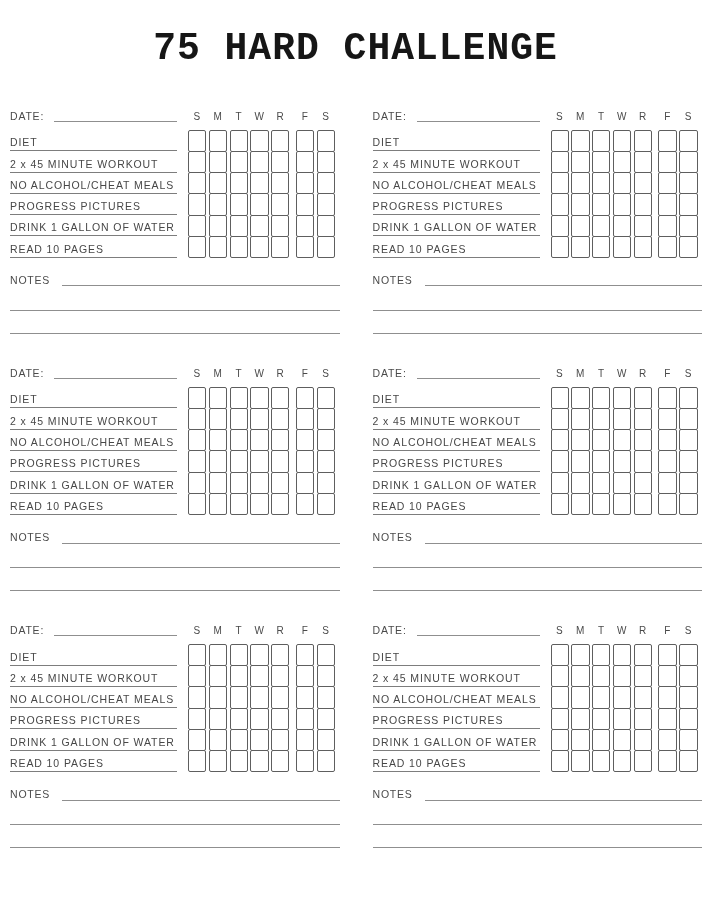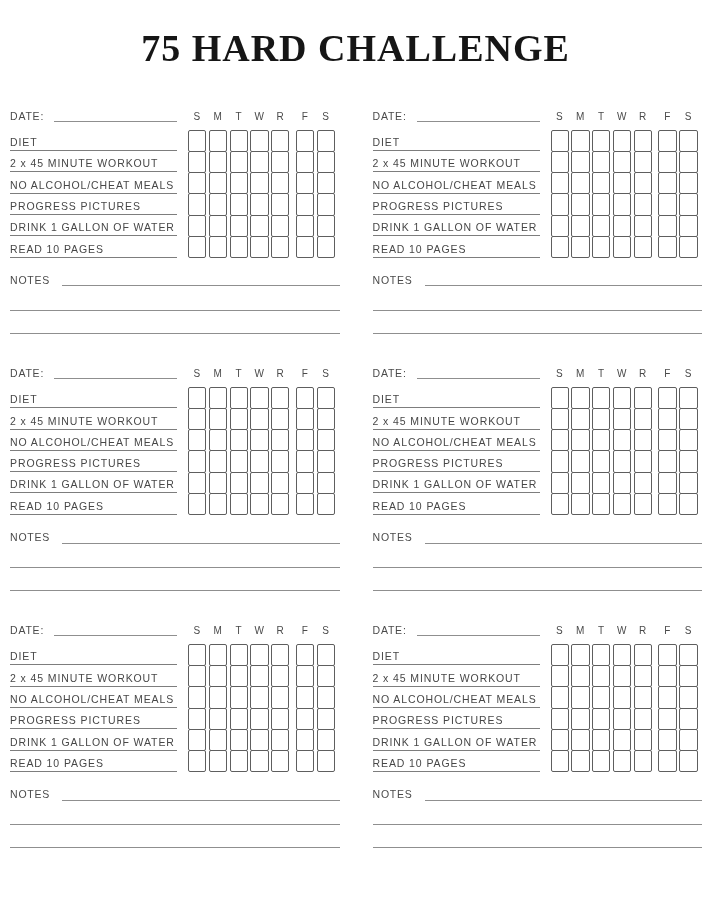--- a/index.html
+++ b/index.html
@@ -6,21 +6,21 @@
   body {
     width:711px; height:921px;
     background:#ffffff;
     font-family:"Liberation Sans", sans-serif;
     color:#474747;
     overflow:hidden;
   }
   .page-title {
     margin:28px 0 0 0;
     text-align:center;
-    font-family:Liberation Serif, serif;
+    font-family:Liberation Mono, monospace;
     font-weight:bold;
     font-size:38px;
     line-height:1.1;
     letter-spacing:1px;
     color:#161616;
   }
   .blocks {
     display:grid;
     grid-template-columns:1fr 1fr;
     column-gap:33px;
@@ -57,21 +57,21 @@
   .day-letters { display:flex; gap:2.5px; }
   .day-letter {
     width:18.3px;
     text-align:center;
     font-size:10px;
     letter-spacing:0.5px;
     color:#4a4a4a;
   }
 
   
-  .body-row { display:flex; align-items:flex-start; }
+  .body-row { display:flex; align-items:center; }
   .tasks {
     flex:0 0 167px;
     margin-right:11px;
     display:flex;
     flex-direction:column;
   }
   .task-row {
     box-sizing:border-box;
     height:21.3px;
     display:flex;

